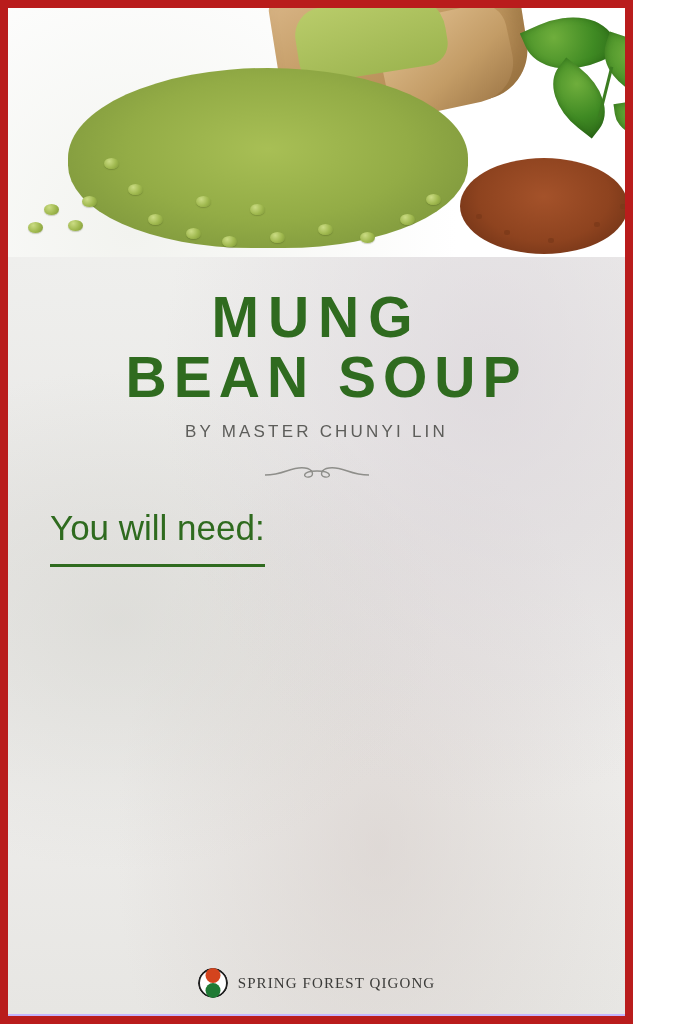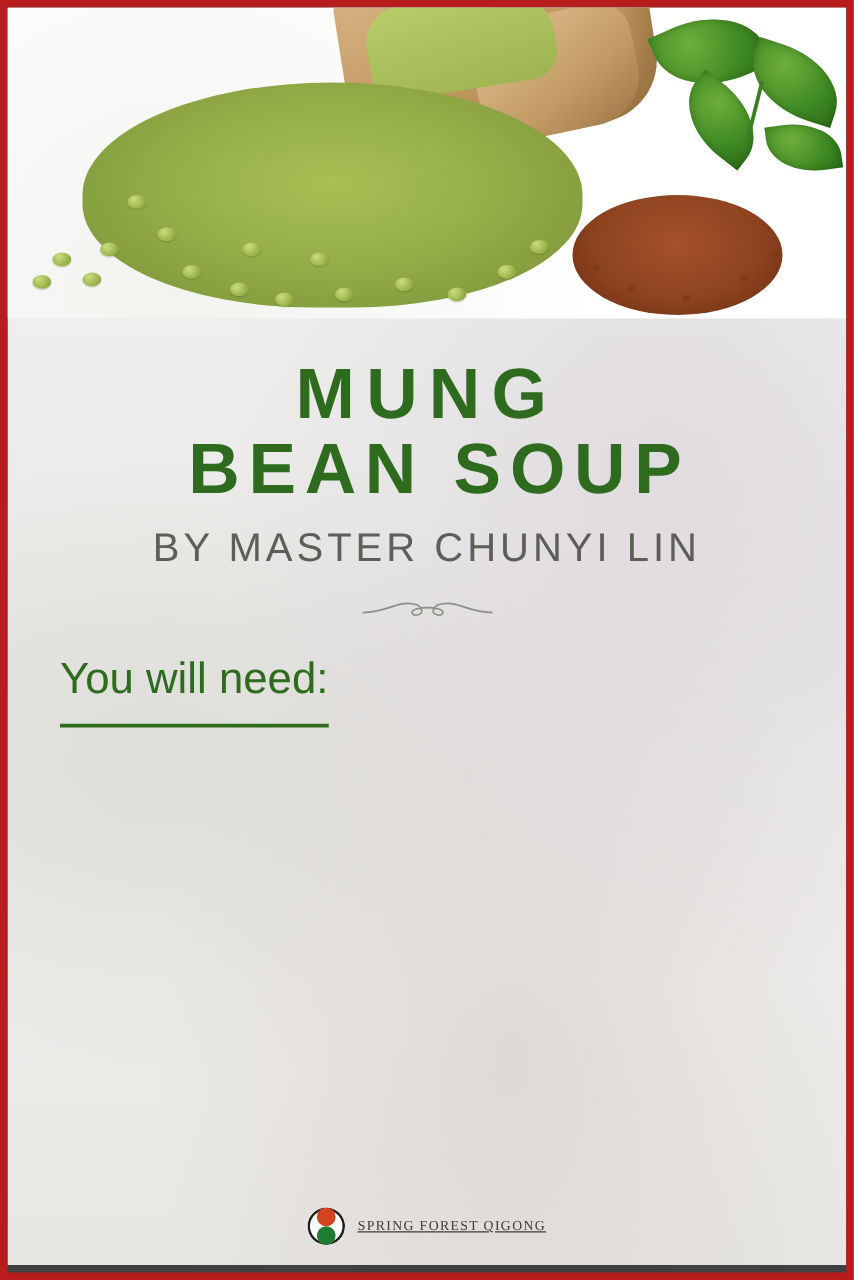--- a/index.html
+++ b/index.html
@@ -9,25 +9,25 @@
   }
   body {
     width: 683px;
     height: 1024px;
     overflow: hidden;
     font-family: "Liberation Sans", sans-serif;
   }
 
   .poster {
     position: relative;
-    width: 683px;
+    width: 633px;
     height: 1024px;
     box-sizing: border-box;
-    border: 6px solid #b91c1c;
-    background: #404040;
+    border: 8px solid #b91c1c;
+    background: #c4b5fd;
     overflow: hidden;
   }
 
   
   .photo {
     position: relative;
     width: 100%;
     height: 249px;
     background: #ffffff;
     overflow: hidden;
@@ -150,21 +150,21 @@
     line-height: 1.06;
     margin: 0;
     padding-top: 30px;
     text-transform: uppercase;
   }
   .title .line2 { display: block; letter-spacing: 7px; margin-left: 20px; }
 
   .subtitle {
     text-align: center;
     color: #5d5d5a;
-    font-size: 32px;
+    font-size: 17px;
     letter-spacing: 3.2px;
     margin: 14px 0 0 0;
     text-transform: uppercase;
   }
 
   .flourish {
     display: block;
     margin: 20px auto 0 auto;
     width: 120px;
     height: 22px;
@@ -234,25 +234,24 @@
     left: 50%;
     width: 15px;
     height: 15px;
     border-radius: 50%;
     transform: translateX(-50%);
   }
   .logo-mark::before { top: 0;  background: #d4441e; }
   .logo-mark::after  { top: 15px; background: #1f7a34; }
   .logo-text {
     font-family: "Liberation Serif", serif;
-    font-size: 11px;
+    font-size: 15px;
     letter-spacing: 1.1px;
     color: #3b3b39;
     text-transform: uppercase;
-    text-decoration: underline;
   }
 </style>
 </head>
 <body>
 
 <div class="poster">
 
   <div class="photo">
     <div class="photo-bg"></div>
 

